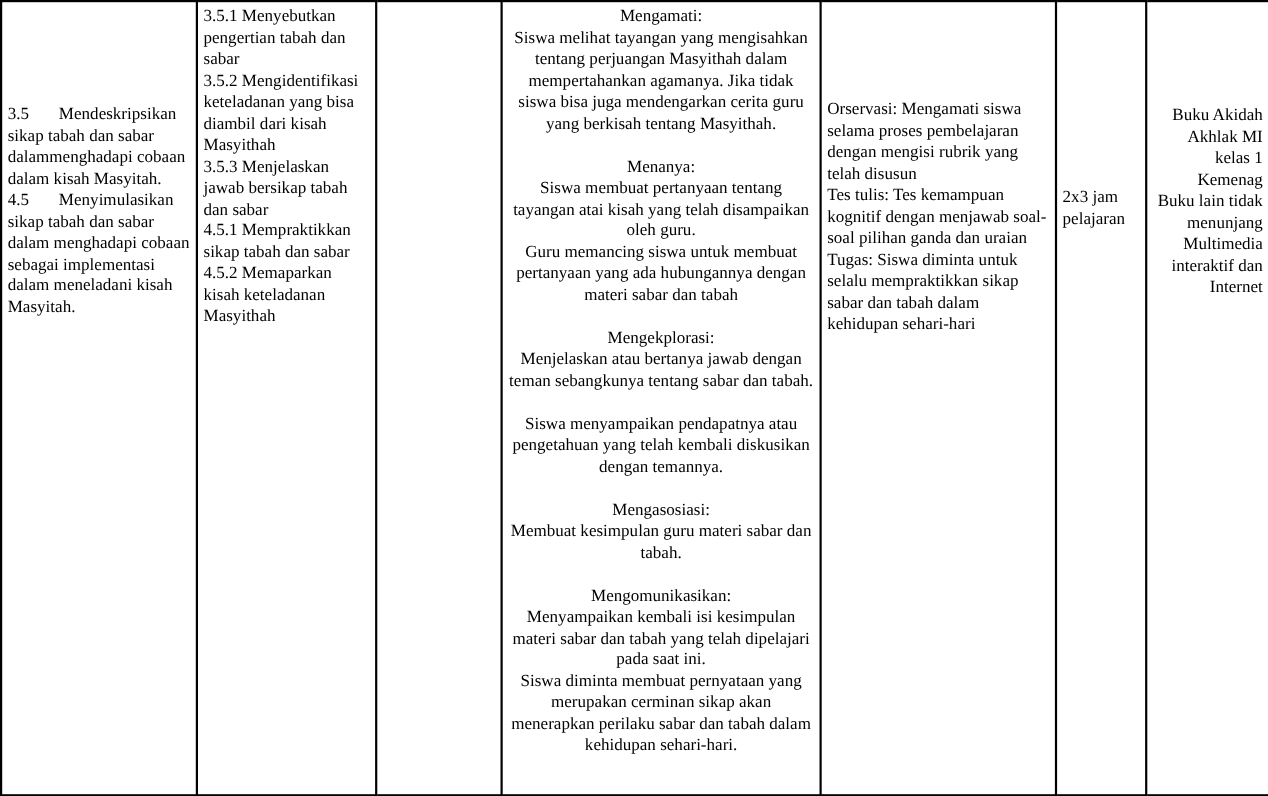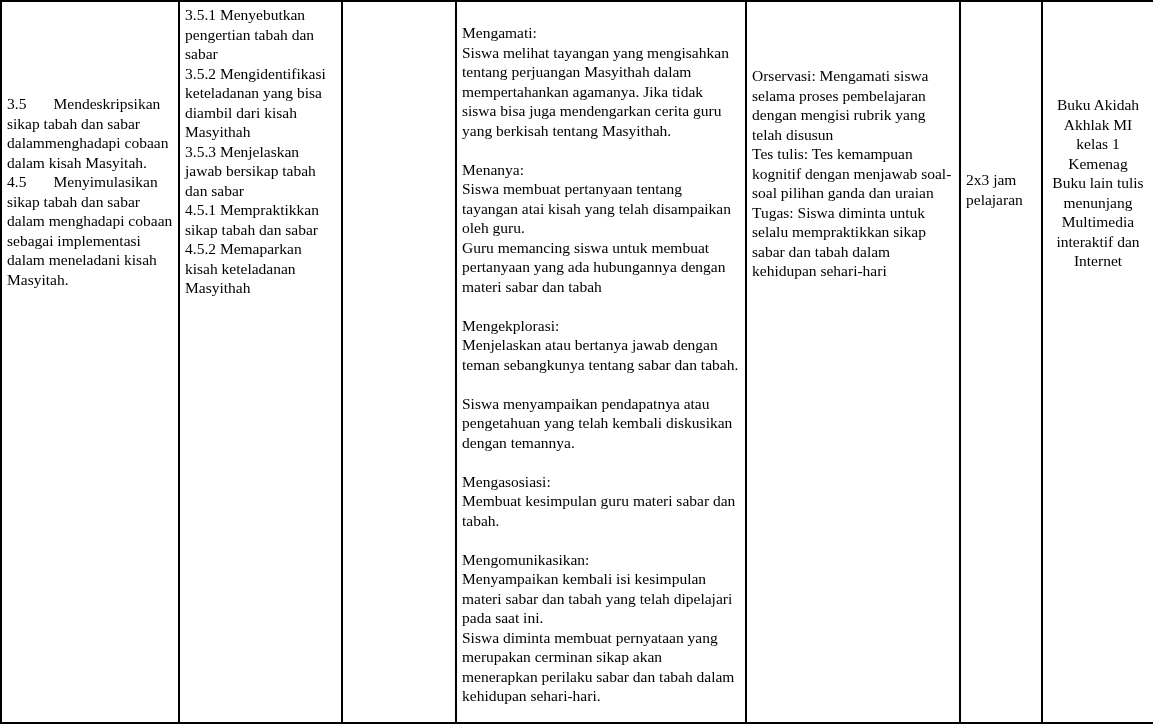--- a/index.html
+++ b/index.html
@@ -18,26 +18,26 @@
   td {
     border:2px solid #000;
     vertical-align:top;
     padding:3px 5px;
     overflow:hidden;
   }
   td p { white-space:pre-wrap; }
   .cell-kd        { padding-top:92px; }
   .cell-indikator { padding-top:3px; }
   .cell-materi    { }
-  .cell-kegiatan  { padding-top:21px; }
+  .cell-kegiatan  { padding-top:3px;text-align:center; }
   .cell-kegiatan p { margin-bottom:19.5px; }
   .cell-kegiatan p:last-child { margin-bottom:0; }
-  .cell-penilaian { padding-top:64px; }
+  .cell-penilaian { padding-top:88px; }
   .cell-alokasi   { padding-top:168px; }
-  .cell-sumber    { padding-top:93px; text-align:center; }
+  .cell-sumber    { padding-top:93px; text-align:right; }
 </style>
 </head>
 <body>
 
 <div class="page">
   <table class="silabus">
     <colgroup>
       <col style="width:178px">
       <col style="width:163px">
       <col style="width:114px">
@@ -87,20 +87,20 @@
 Tes tulis: Tes kemampuan kognitif dengan menjawab soal-soal pilihan ganda dan uraian
 Tugas: Siswa diminta untuk selalu mempraktikkan sikap sabar dan tabah dalam kehidupan sehari-hari</p>
       </td>
 
       <td class="cell-alokasi">
         <p>2x3 jam pelajaran</p>
       </td>
 
       <td class="cell-sumber">
         <p>Buku Akidah Akhlak MI kelas 1 Kemenag</p>
-        <p>Buku lain tulis menunjang</p>
+        <p>Buku lain tidak menunjang</p>
         <p>Multimedia interaktif dan Internet</p>
       </td>
 
     </tr>
   </tbody>
     </table>
 </div>
 
 </body></html>

